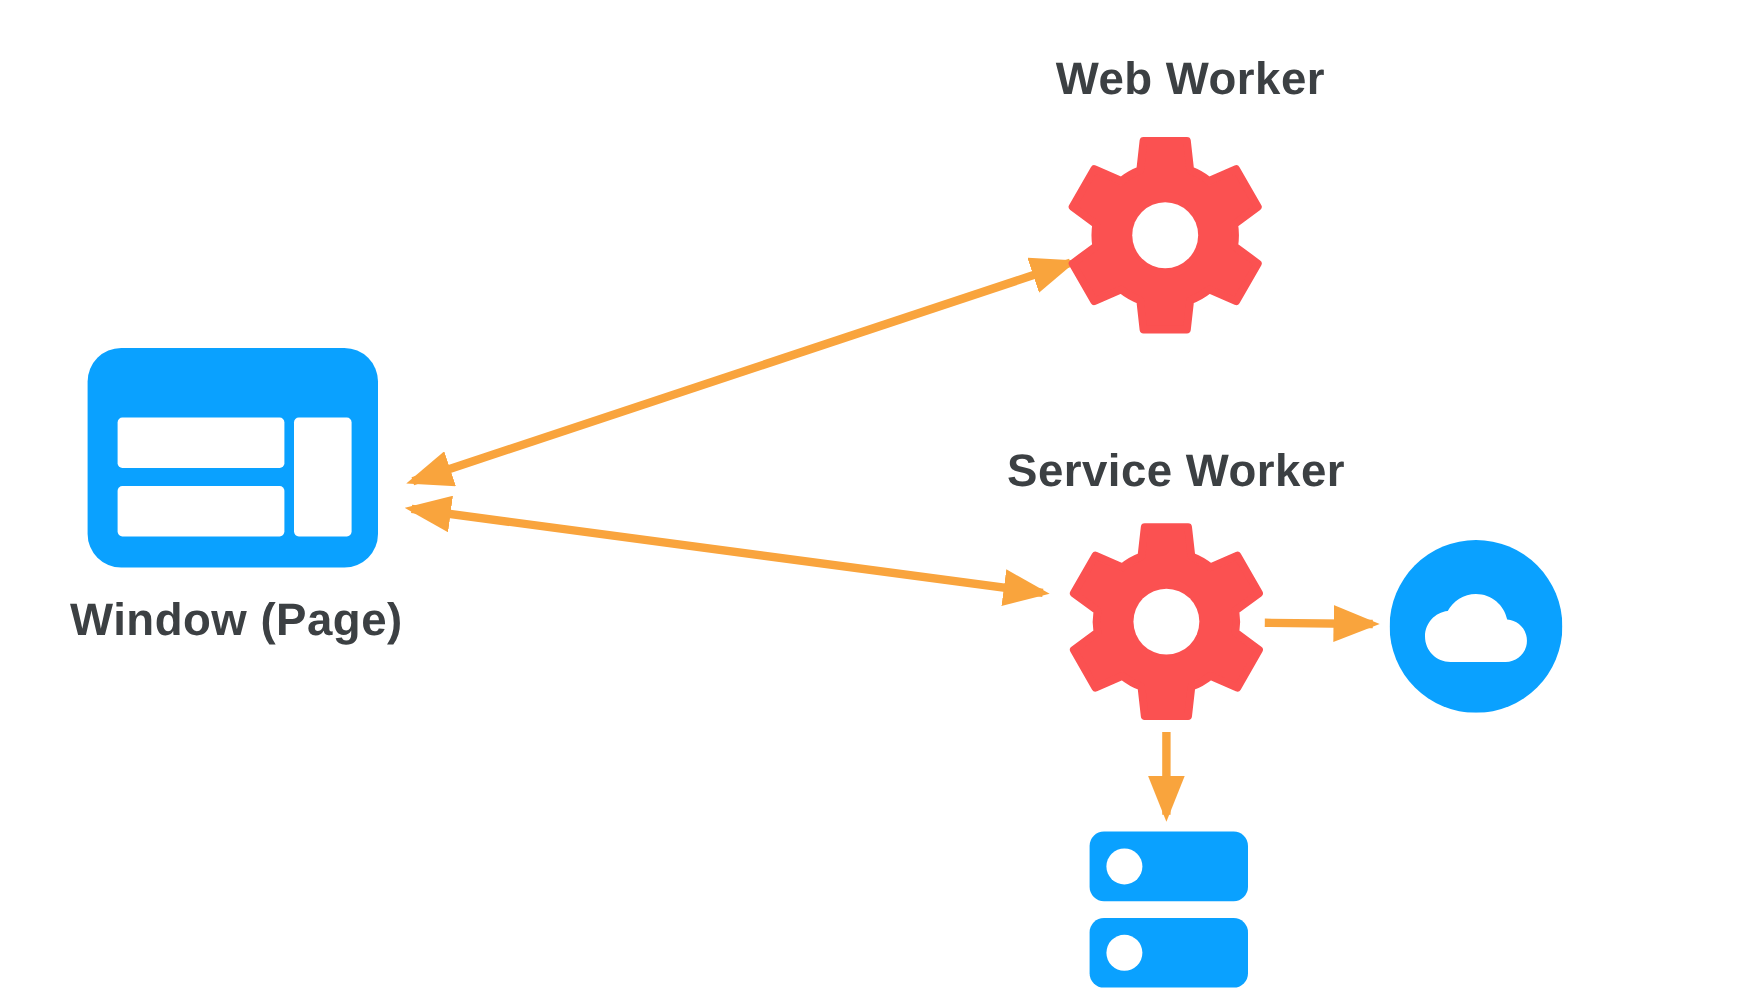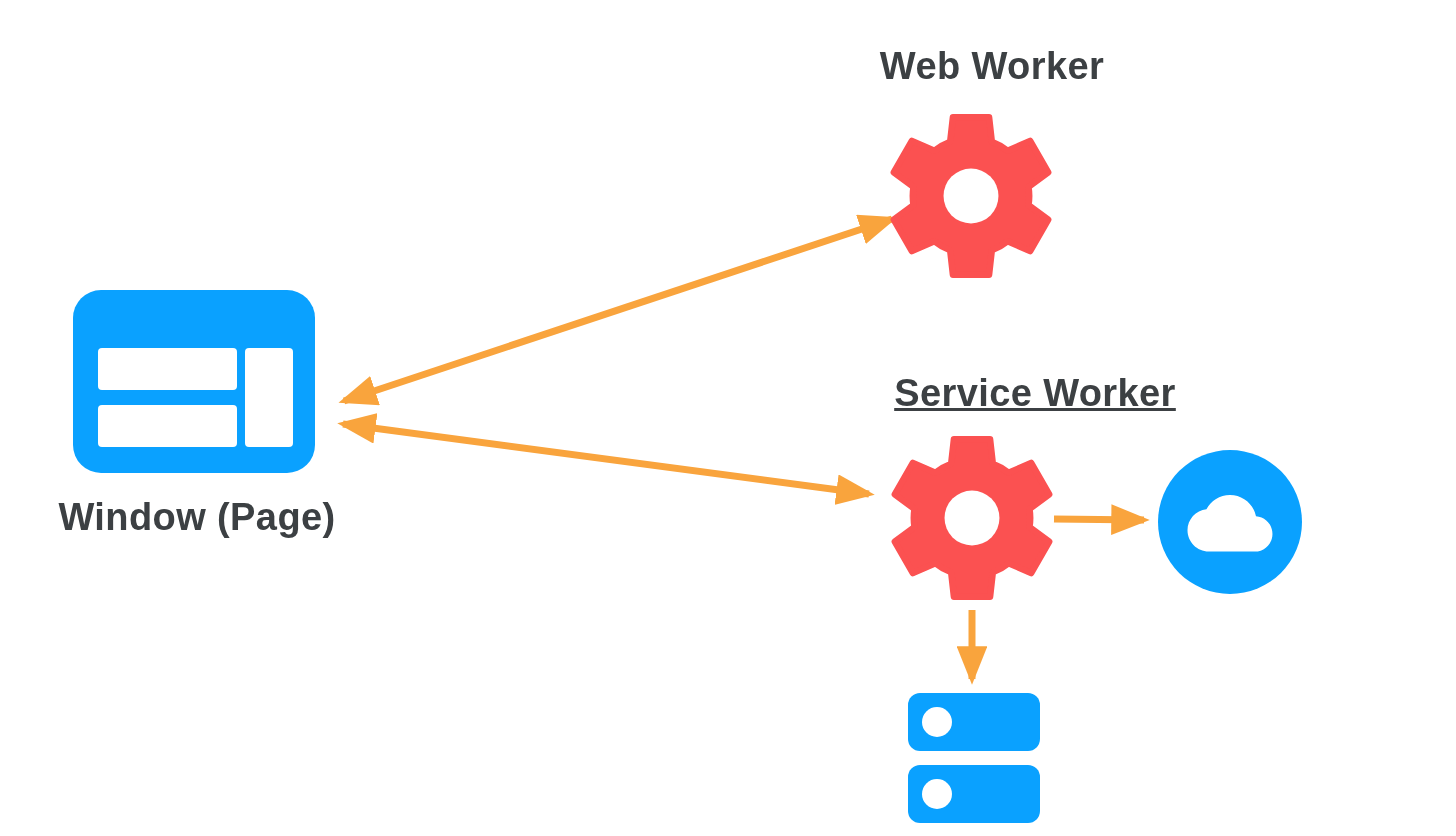--- a/index.html
+++ b/index.html
@@ -89,21 +89,21 @@
     <div class="bar bar-side"></div>
   </div>
   <div class="node-label" style="left:197px; top:498px;">Window (Page)</div>
 
   <div class="node-label" style="left:992px; top:47px;">Web Worker</div>
   <svg class="gear gear-web-worker" viewBox="-2 -2 104 104">
     <path d="M37.1,16.4 L38.8,1.3 L61.2,1.3 L62.9,16.4 A36,36 0 0 1 72.7,22.0 L86.6,15.9 L97.8,35.4 L85.6,44.4 A36,36 0 0 1 85.6,55.6 L97.8,64.6 L86.6,84.1 L72.7,78.0 A36,36 0 0 1 62.9,83.6 L61.2,98.7 L38.8,98.7 L37.1,83.6 A36,36 0 0 1 27.3,78.0 L13.4,84.1 L2.2,64.6 L14.4,55.6 A36,36 0 0 1 14.4,44.4 L2.2,35.4 L13.4,15.9 L27.3,22.0 A36,36 0 0 1 37.1,16.4 Z" fill="#FB5151" stroke="#FB5151" stroke-width="4" stroke-linejoin="round"></path>
     <circle cx="50" cy="50" r="17" fill="#ffffff"></circle>
   </svg>
 
-  <div class="node-label" style="left:1035px; top:374px;text-decoration:underline;">Service Worker</div>
+  <div class="node-label" style="left:980px; top:374px;">Service Worker</div>
   <svg class="gear gear-service-worker" viewBox="-2 -2 104 104">
     <path d="M37.1,16.4 L38.8,1.3 L61.2,1.3 L62.9,16.4 A36,36 0 0 1 72.7,22.0 L86.6,15.9 L97.8,35.4 L85.6,44.4 A36,36 0 0 1 85.6,55.6 L97.8,64.6 L86.6,84.1 L72.7,78.0 A36,36 0 0 1 62.9,83.6 L61.2,98.7 L38.8,98.7 L37.1,83.6 A36,36 0 0 1 27.3,78.0 L13.4,84.1 L2.2,64.6 L14.4,55.6 A36,36 0 0 1 14.4,44.4 L2.2,35.4 L13.4,15.9 L27.3,22.0 A36,36 0 0 1 37.1,16.4 Z" fill="#FB5151" stroke="#FB5151" stroke-width="4" stroke-linejoin="round"></path>
     <circle cx="50" cy="50" r="17" fill="#ffffff"></circle>
   </svg>
 
   <svg class="cloud-badge" viewBox="0 0 144 144">
     <circle cx="72" cy="72" r="72" fill="#0AA1FF"></circle>
     <path transform="translate(29.5,30.8) scale(3.54)" d="M19.35 10.04C18.67 6.59 15.64 4 12 4 9.11 4 6.6 5.64 5.35 8.04 2.34 8.36 0 10.91 0 14c0 3.31 2.69 6 6 6h13c2.76 0 5-2.24 5-5 0-2.64-2.05-4.78-4.65-4.96z" fill="#ffffff"></path>
   </svg>
 

